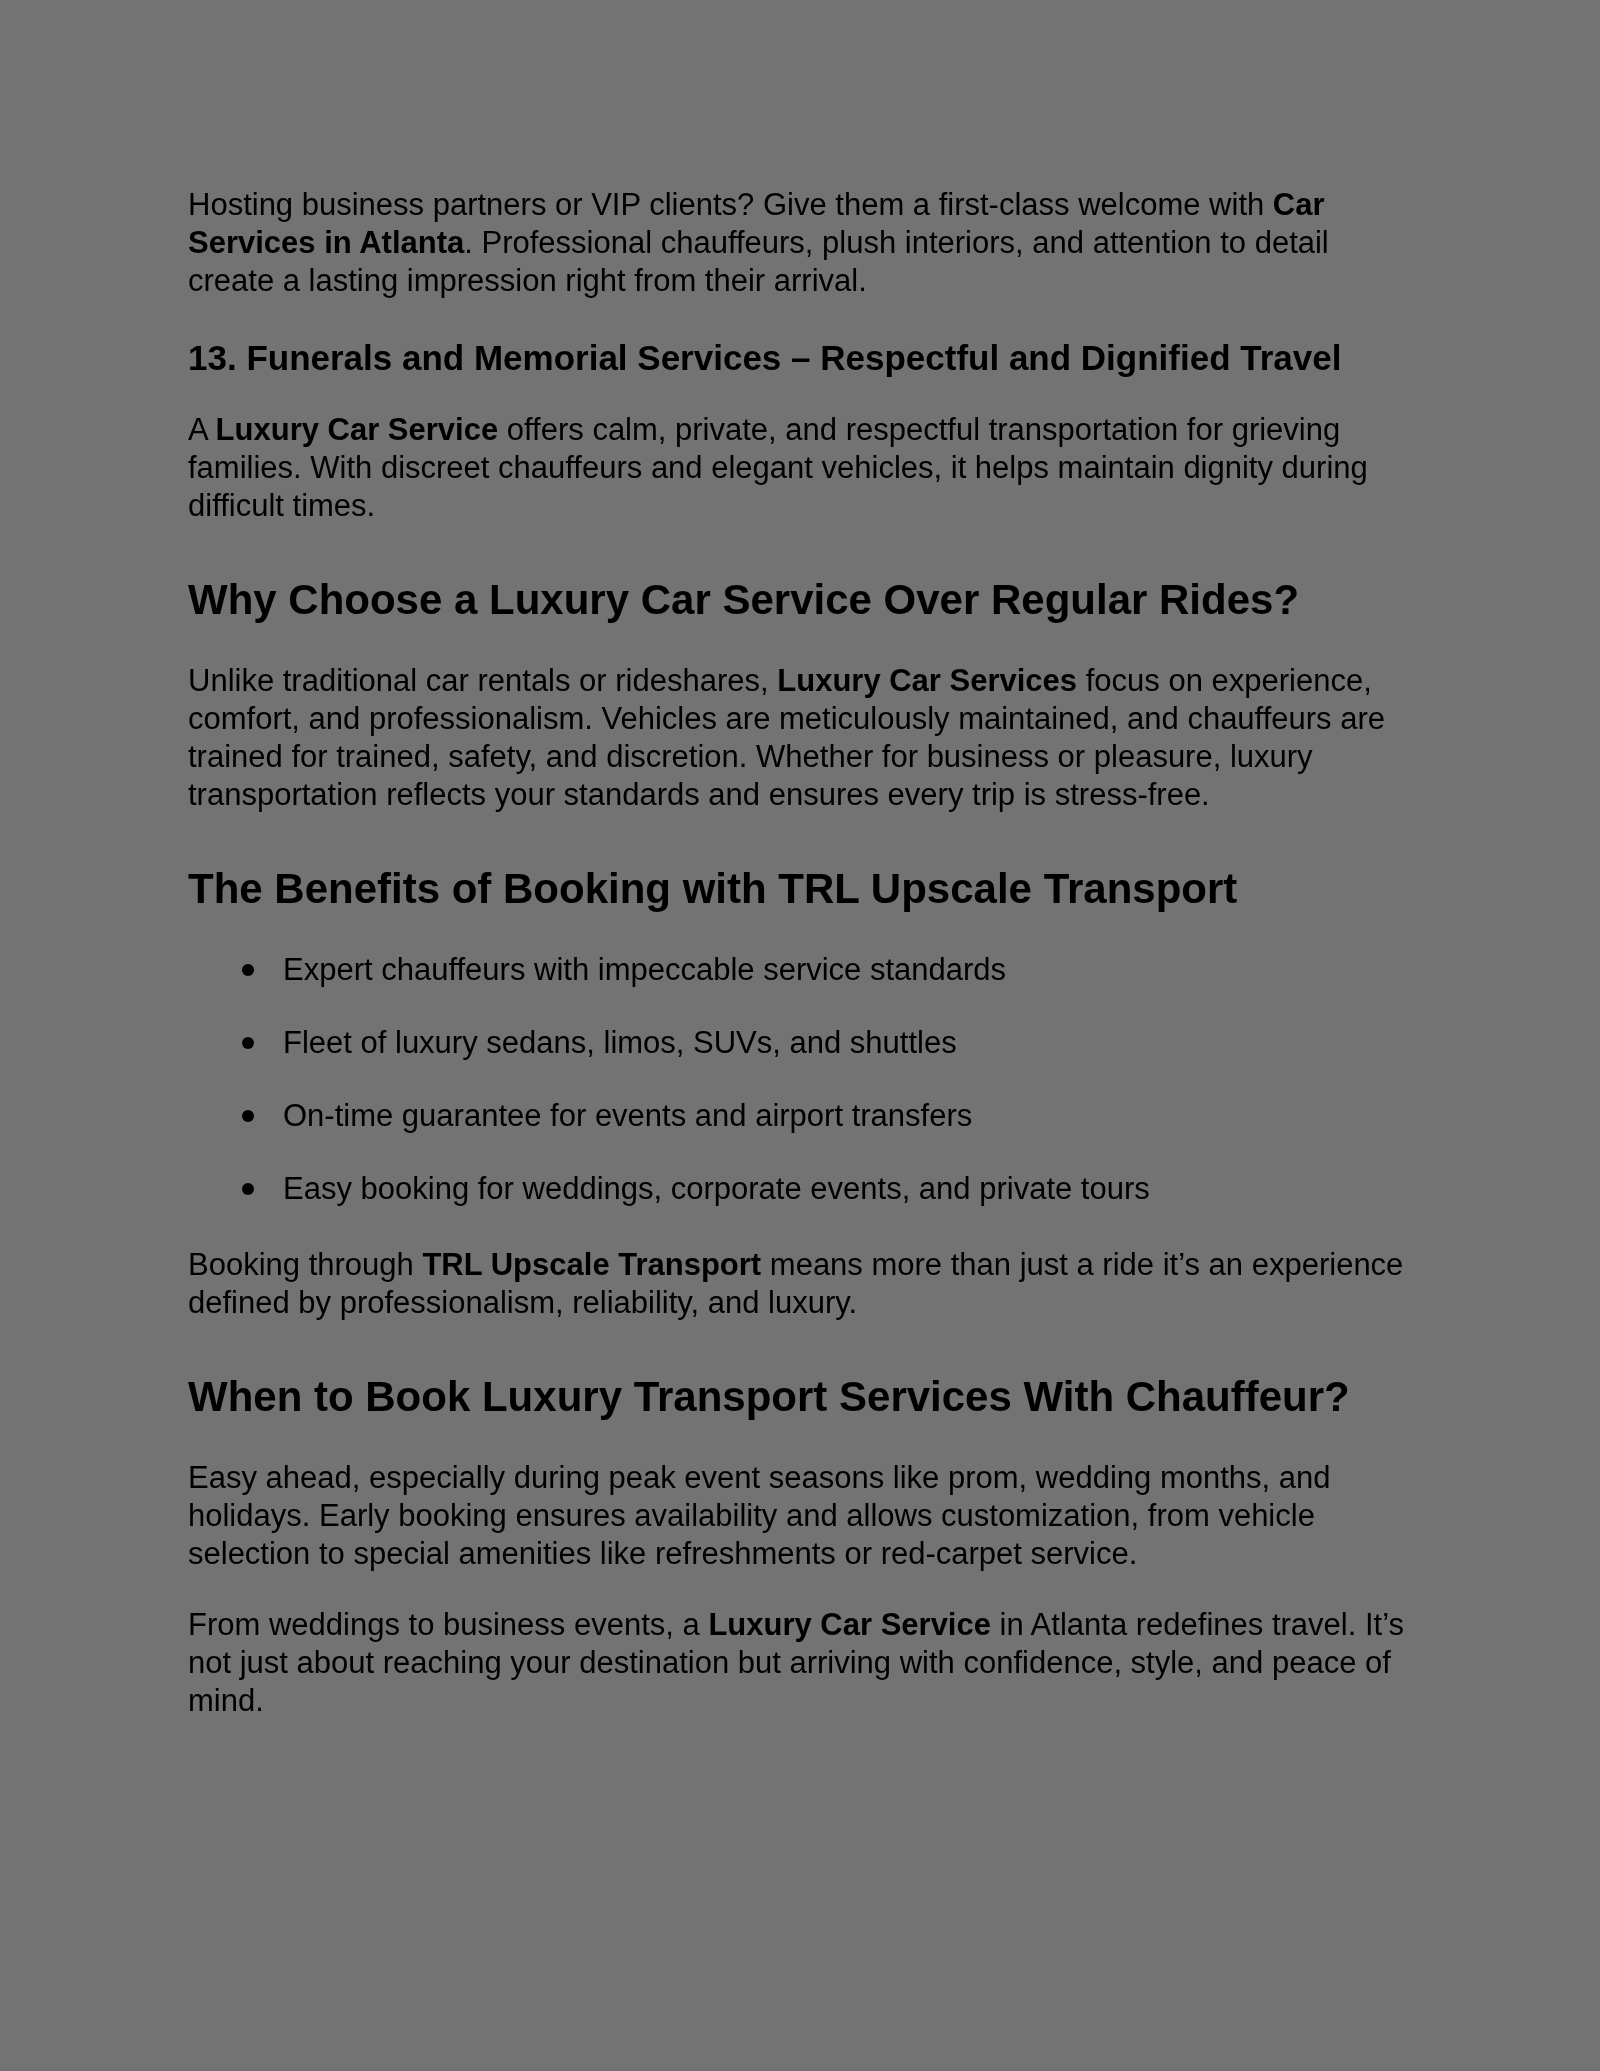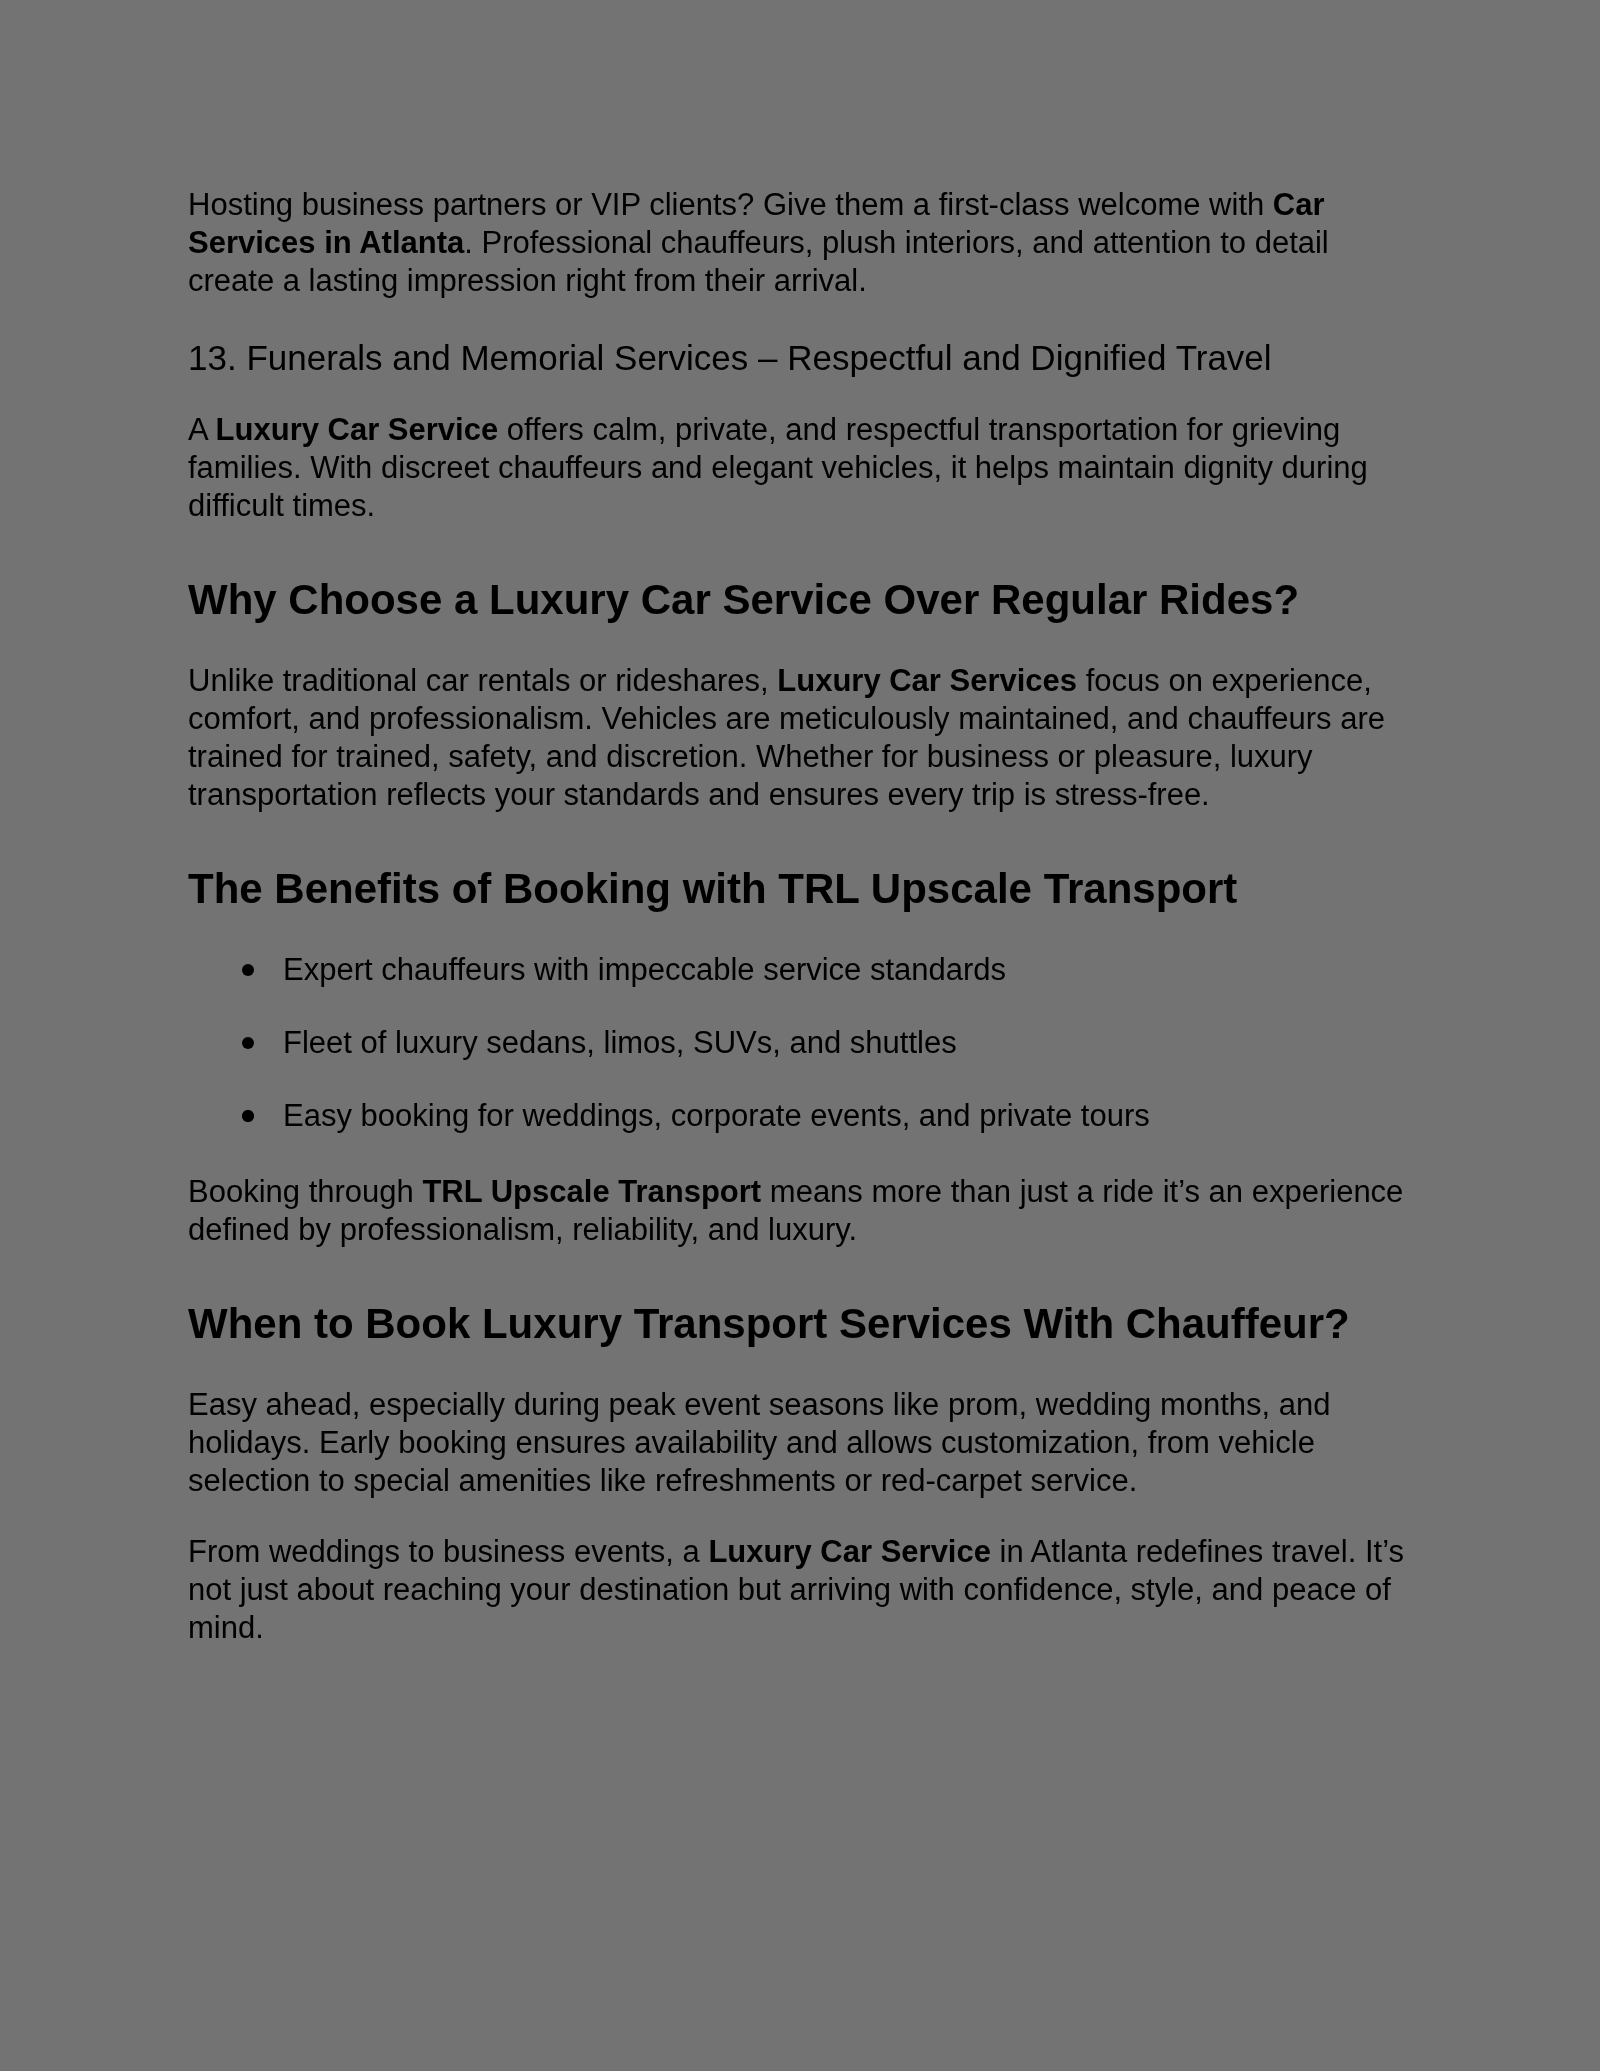--- a/index.html
+++ b/index.html
@@ -33,21 +33,21 @@
   .heading-xl {
     margin: 47px 0 34px 0;
     font-size: 42px;
     line-height: 56px;
     font-weight: 700;
   }
   .heading-md {
     margin: 35px 0 30px 0;
     font-size: 35px;
     line-height: 46px;
-    font-weight: 400;
+    font-weight: 700;
   }
   ul.bullet-list {
     margin: 34px 0 38px 0;
     padding: 0;
     list-style: none;
   }
   ul.bullet-list li {
     position: relative;
     padding-left: 95px;
     margin: 0 0 35px 0;
@@ -73,20 +73,20 @@
 <div class="page">
     <p class="para"><span>Hosting business partners or VIP clients? Give them a first-class welcome with </span><b>Car Services in Atlanta</b><span>. Professional chauffeurs, plush interiors, and attention to detail create a lasting impression right from their arrival.</span></p>
     <h3 class="heading-md">13. Funerals and Memorial Services – Respectful and Dignified Travel</h3>
     <p class="para"><span>A </span><b>Luxury Car Service</b><span> offers calm, private, and respectful transportation for grieving families. With discreet chauffeurs and elegant vehicles, it helps maintain dignity during difficult times.</span></p>
     <h2 class="heading-xl">Why Choose a Luxury Car Service Over Regular Rides?</h2>
     <p class="para"><span>Unlike traditional car rentals or rideshares, </span><b>Luxury Car Services</b><span> focus on experience, comfort, and professionalism. Vehicles are meticulously maintained, and chauffeurs are trained for trained, safety, and discretion. Whether for business or pleasure, luxury transportation reflects your standards and ensures every trip is stress-free.</span></p>
     <h2 class="heading-xl">The Benefits of Booking with TRL Upscale Transport</h2>
     <ul class="bullet-list">
       <li><span class="bullet-marker"></span><span>Expert chauffeurs with impeccable service standards</span></li>
       <li><span class="bullet-marker"></span><span>Fleet of luxury sedans, limos, SUVs, and shuttles</span></li>
-      <li><span class="bullet-marker"></span></li>
+      <li><span class="bullet-marker"></span><span>On-time guarantee for events and airport transfers</span></li>
       <li><span class="bullet-marker"></span><span>Easy booking for weddings, corporate events, and private tours</span></li>
     </ul>
     <p class="para"><span>Booking through </span><b>TRL Upscale Transport</b><span> means more than just a ride it’s an experience defined by professionalism, reliability, and luxury.</span></p>
     <h2 class="heading-xl">When to Book Luxury Transport Services With Chauffeur?</h2>
     <p class="para"><span>Easy ahead, especially during peak event seasons like prom, wedding months, and holidays. Early booking ensures availability and allows customization, from vehicle selection to special amenities like refreshments or red-carpet service.</span></p>
     <p class="para"><span>From weddings to business events, a </span><b>Luxury Car Service</b><span> in Atlanta redefines travel. It’s not just about reaching your destination but arriving with confidence, style, and peace of mind.</span></p>
   </div>
 
 </body></html>

